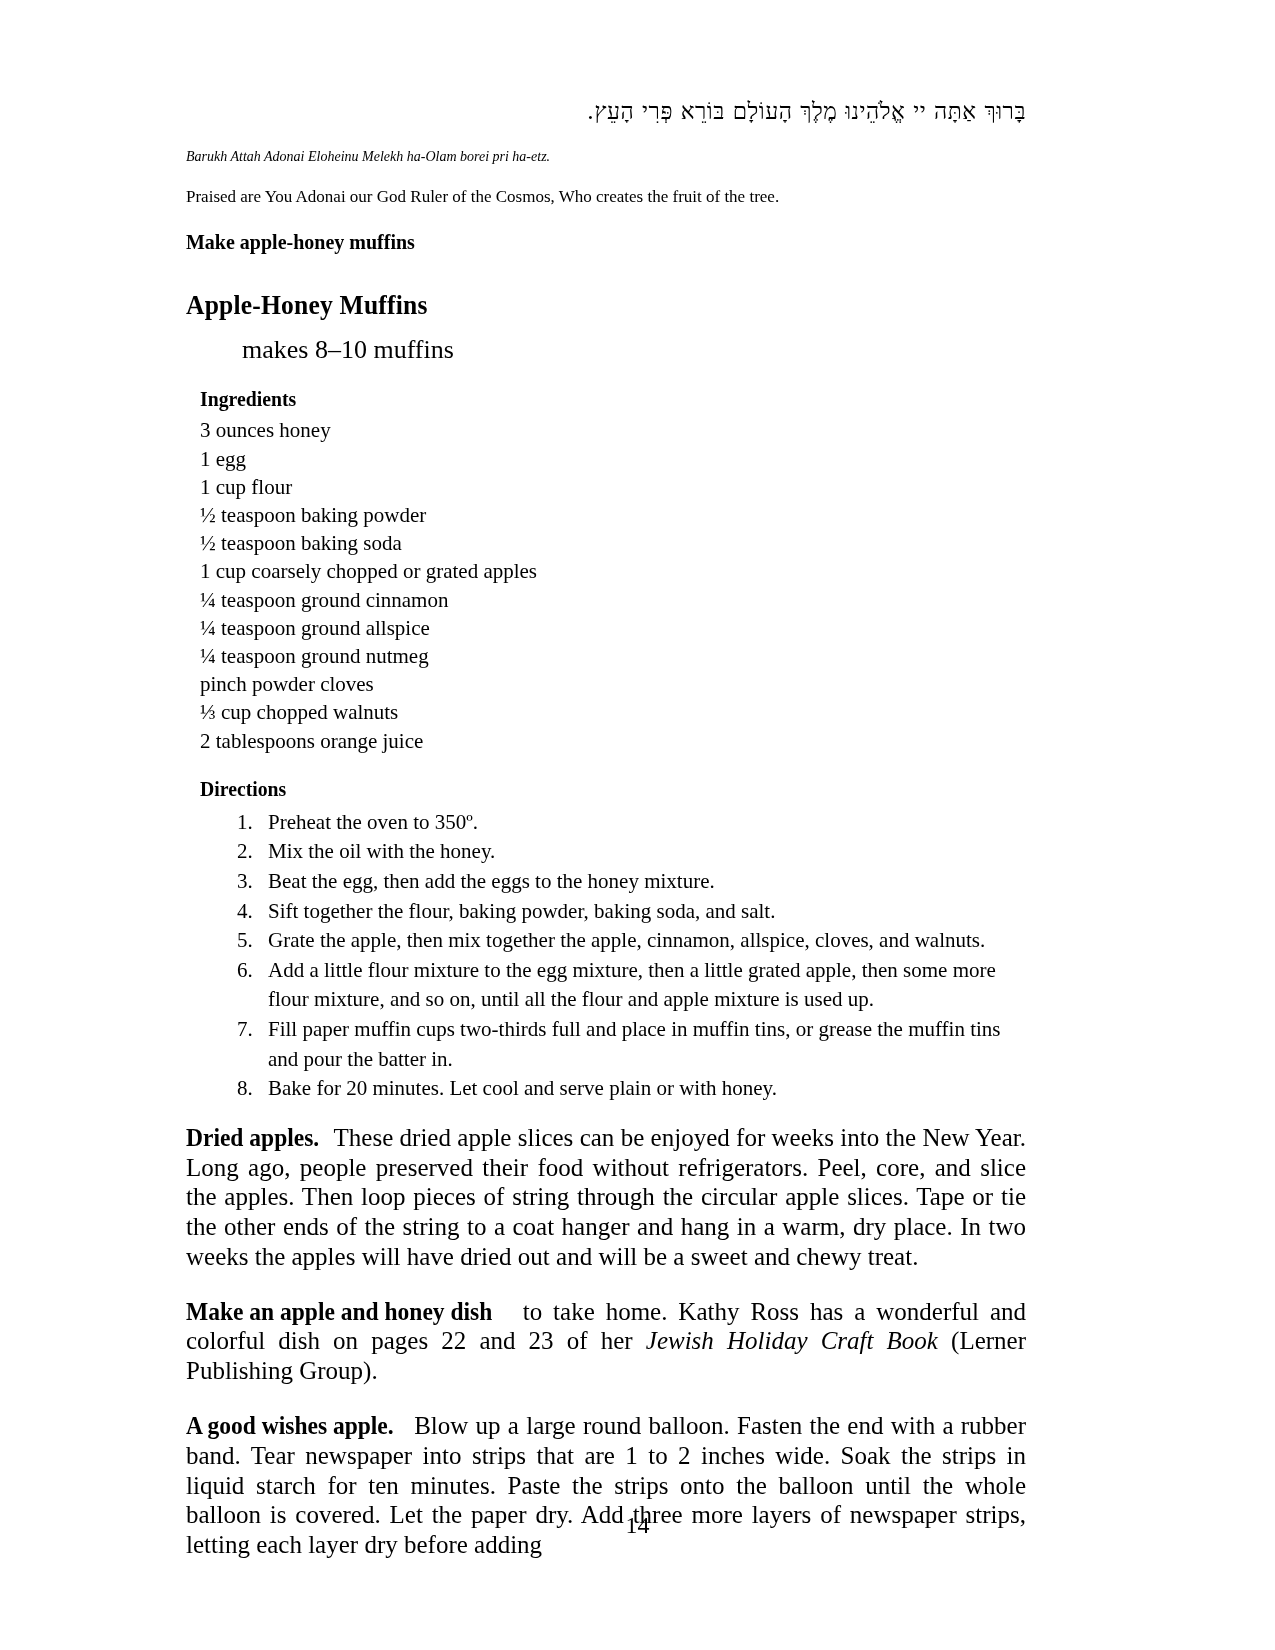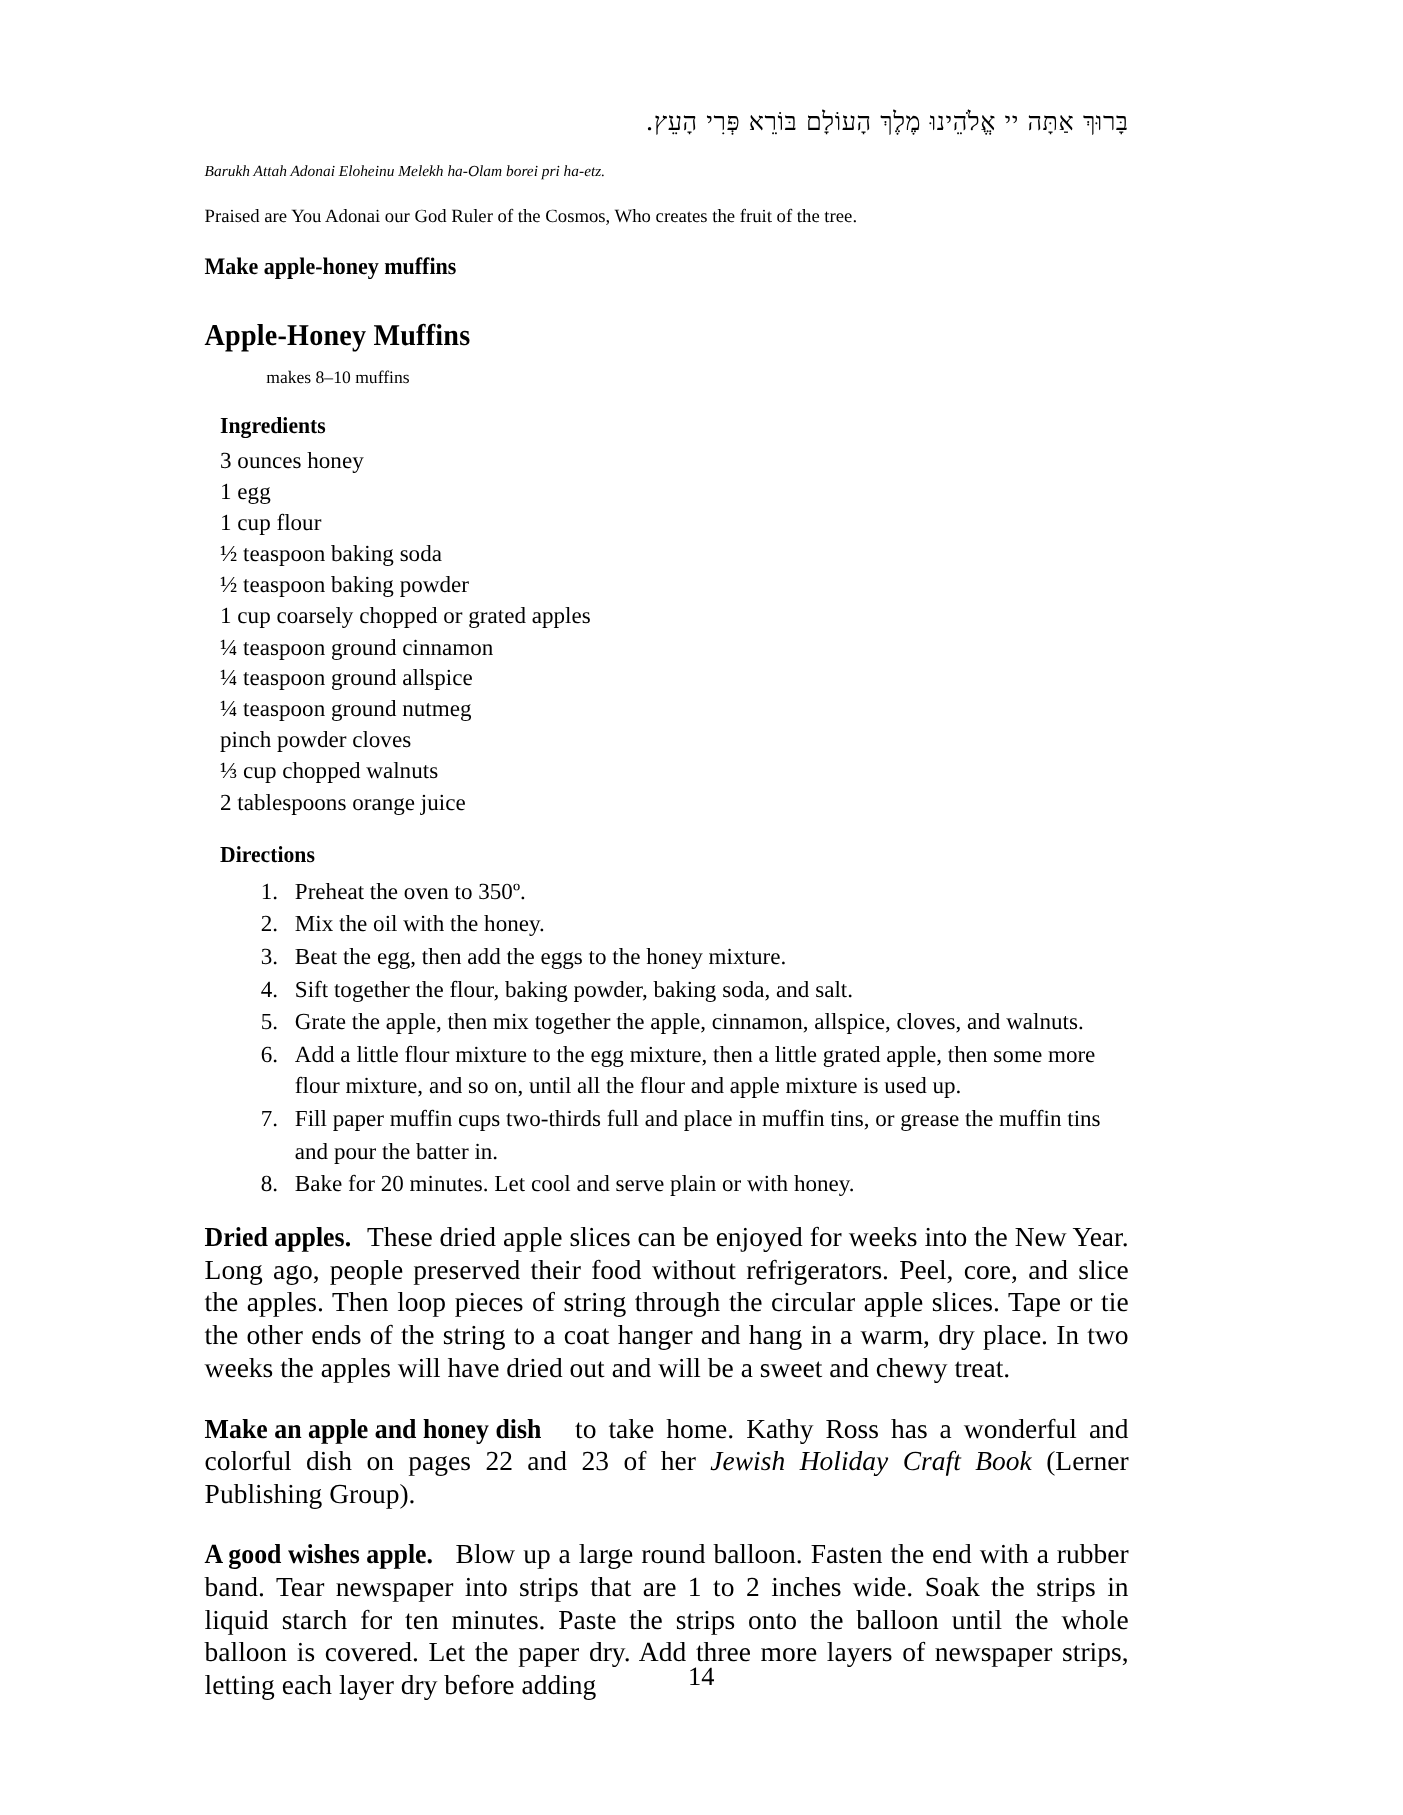--- a/index.html
+++ b/index.html
@@ -69,21 +69,21 @@
   .recipe-title {
     font-weight: bold;
     font-size: 27.5px;
     margin-top: 34px;
     letter-spacing: 0.2px;
     transform: scaleX(0.93);
     transform-origin: left center;
   }
 
   .yield {
-    font-size: 16px;
+    font-size: 26px;
     margin-top: 14px;
     margin-left: 56px;
   }
 
   .sub-head {
     font-weight: bold;
     font-size: 21px;
     margin-top: 22px;
     margin-left: 14px;
     transform: scaleX(0.94);
@@ -155,22 +155,22 @@
     <div class="recipe-title">Apple-Honey Muffins</div>
 
     <div class="yield">makes 8–10 muffins</div>
 
     <div class="sub-head">Ingredients</div>
 
     <ul class="ingredients">
       <li>3 ounces honey</li>
       <li>1 egg</li>
       <li>1 cup flour</li>
+      <li>½ teaspoon baking powder</li>
       <li>½ teaspoon baking soda</li>
-      <li>½ teaspoon baking powder</li>
       <li>1 cup coarsely chopped or grated apples</li>
       <li>¼ teaspoon ground cinnamon</li>
       <li>¼ teaspoon ground allspice</li>
       <li>¼ teaspoon ground nutmeg</li>
       <li>pinch powder cloves</li>
       <li>⅓ cup chopped walnuts</li>
       <li>2 tablespoons orange juice</li>
     </ul>
 
     <div class="sub-head">Directions</div>

